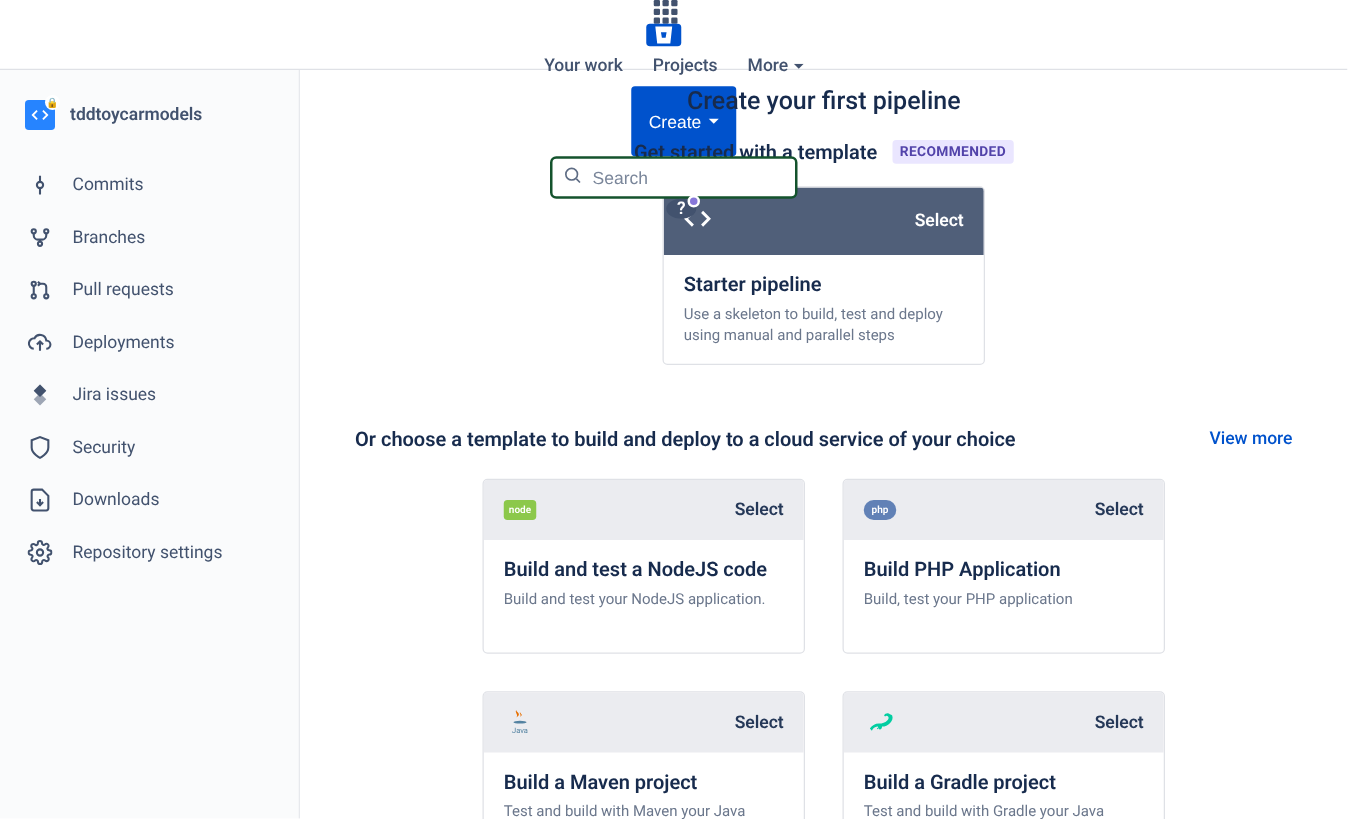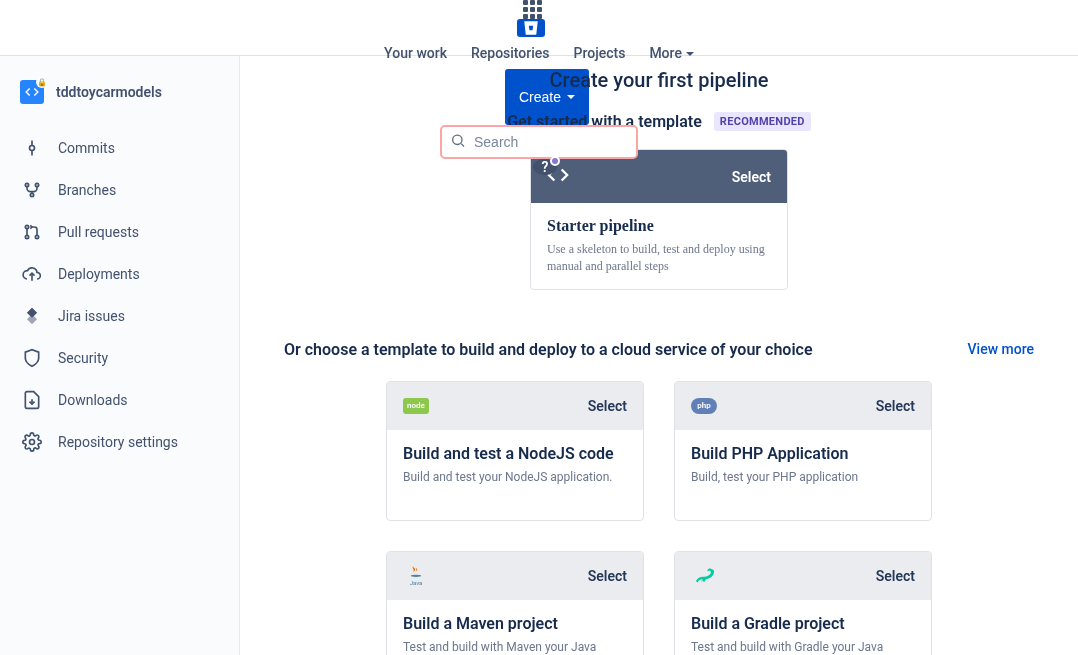--- a/index.html
+++ b/index.html
@@ -11,21 +11,21 @@
     .app-switcher span { background: #42526E; border-radius: 1px; }
     .logo { width: 28px; height: 28px; background: #0052CC; border-radius: 3px; display: flex; align-items: center; justify-content: center; margin-right: 16px; cursor: pointer; }
     .logo svg { width: 18px; height: 18px; }
     .nav-links { display: flex; align-items: center; gap: 8px; }
     .nav-link { padding: 8px 8px; color: #42526E; font-weight: 500; cursor: pointer; border-radius: 3px; font-size: 14px; }
     .nav-link.more::after { content: ""; display: inline-block; border: 4px solid transparent; border-top-color: #42526E; margin-left: 4px; vertical-align: middle; position: relative; top: 2px; }
     .create-btn { background: #0052CC; color: #fff; border: none; padding: 20px 14px; border-radius: 3px; font-weight: 500; cursor: pointer; margin-left: 16px; font-size: 14px; display: flex; align-items: center; }
     .create-btn::after { content: ""; display: inline-block; border: 4px solid transparent; border-top-color: #fff; margin-left: 6px; position: relative; top: 2px; }
     .nav-spacer { flex: 1; }
     .search-box { position: relative; width: 198px; }
-    .search-box input { width: 100%; padding: 7px 8px 7px 32px; border: 2px solid #fca5a5; border-radius: 5px; font-size: 14px; }
+    .search-box input { width: 100%; padding: 7px 8px 7px 32px; border: 2px solid #14532d; border-radius: 5px; font-size: 14px; }
     .search-box input::placeholder { color: #7A869A; }
     .search-box .icon { position: absolute; left: 10px; top: 50%; transform: translateY(-50%); color: #5E6C84; }
     .help-icon { width: 24px; height: 24px; border-radius: 50%; background: #42526E; color: #fff; display: flex; align-items: center; justify-content: center; font-weight: 600; margin-left: 12px; cursor: pointer; position: relative; font-size: 14px;}
     .help-dot { position: absolute; top: -3px; right: -3px; width: 10px; height: 10px; border-radius: 50%; background: #8777D9; border: 2px solid #fff; }
     .avatar { width: 26px; height: 26px; border-radius: 50%; background: #172B4D; color: #fff; display: flex; align-items: center; justify-content: center; font-weight: 500; font-size: 12px; margin-left: 12px; cursor: pointer; }
     
     
     .layout { display: flex; height: calc(100vh - 56px); overflow: hidden;}
     .sidebar { width: 240px; background: #FAFBFC; border-right: 1px solid rgba(9,30,66,0.08); padding: 20px 8px; flex-shrink: 0; }
     .repo-header { display: flex; align-items: center; padding: 4px 8px 4px 12px; margin-bottom: 20px; position: relative; }
@@ -44,21 +44,21 @@
     .page-title { font-size: 20px; font-weight: 500; text-align: center; margin-top: 12px; margin-bottom: 20px; color: #172B4D; }
     
     .section-head { display: flex; align-items: flex-start; justify-content: center; gap: 12px; margin-bottom: 18px; }
     .section-head h2 { font-size: 16px; font-weight: 600; color: #172B4D; }
     .badge { background: #EAE6FF; color: #5243AA; font-size: 11px; font-weight: 700; padding: 3px 6px; border-radius: 3px; letter-spacing: 0.3px; }
     
     .starter-card { width: 258px; margin: 0 auto 50px; border: 1px solid #DFE1E6; border-radius: 4px; overflow: hidden; }
     .starter-header { background: #505F79; padding: 14px 16px; display: flex; align-items: center; justify-content: space-between; color: #fff; }
     .starter-header .icon svg { color: #fff; width: 22px; height: 22px; }
     .starter-header .select { color: #fff; font-weight: 600; cursor: pointer; }
-    .starter-body { padding: 14px 16px; font-family: Liberation Serif, serif; }
+    .starter-body { padding: 14px 16px; }
     .starter-body h3 { font-size: 16px; font-weight: 600; margin-bottom: 6px; color: #172B4D;}
     .starter-body p { font-size: 12px; color: #6B778C; line-height: 1.4; }
     
     .cloud-section { max-width: 750px; margin: 0 auto; }
     .cloud-head { display: flex; align-items: center; justify-content: space-between; margin-bottom: 22px; }
     .cloud-head h2 { font-size: 16px; font-weight: 600; color: #172B4D;}
     .view-more { color: #0052CC; font-weight: 500; cursor: pointer; font-size: 14px;}
     
     .card-grid { display: grid; grid-template-columns: repeat(2, 258px); gap: 30px; justify-content: center; }
     .tpl-card { border: 1px solid #DFE1E6; border-radius: 4px; overflow: hidden; }
@@ -91,21 +91,20 @@
       <span></span>
       <span></span>
   </div>
   <div class="logo">
     <svg viewBox="0 0 24 24" fill="white">
         <path d="M3 3h18l-2 18H5L3 3zm6 6l1 6h4l1-6H9z"></path>
       </svg>
   </div>
   <div class="nav-links">
     <div class="nav-link">Your work</div>
-    <div class="nav-link">Repositories</div>
     <div class="nav-link">Projects</div>
     <div class="nav-link more">More</div>
   </div>
   <button class="create-btn">Create</button>
   <div class="nav-spacer"></div>
   <div class="search-box">
     <span class="icon">
       <svg width="16" height="16" viewBox="0 0 24 24" fill="none" stroke="currentColor" stroke-width="2">
           <circle cx="11" cy="11" r="7"></circle>
           <path d="m21 21-4.3-4.3"></path>

